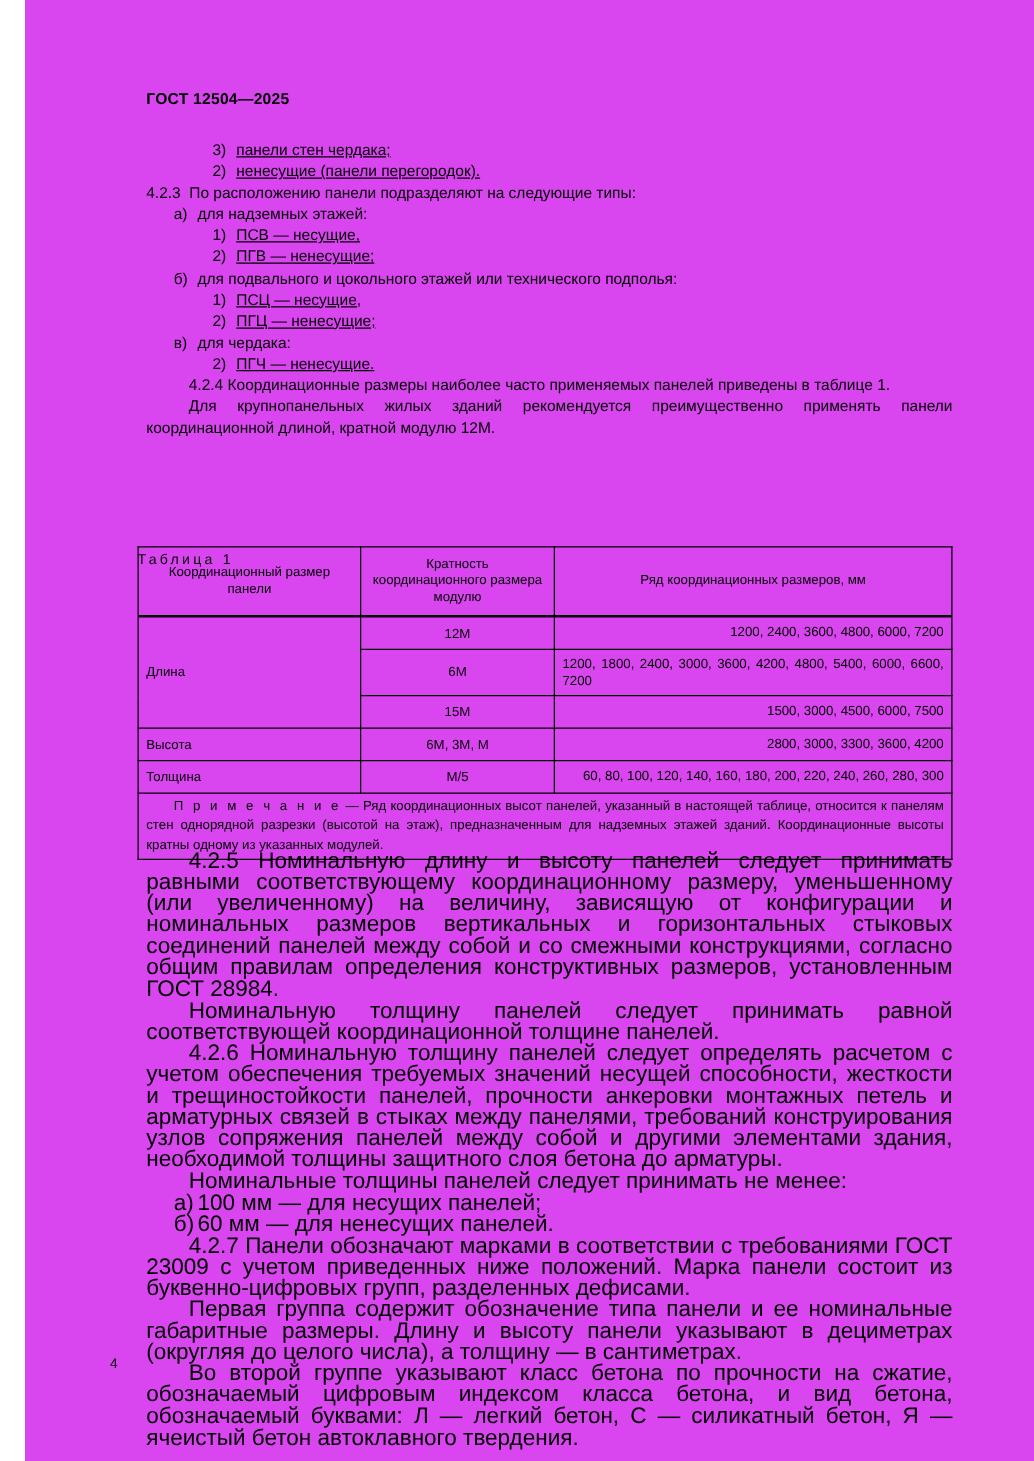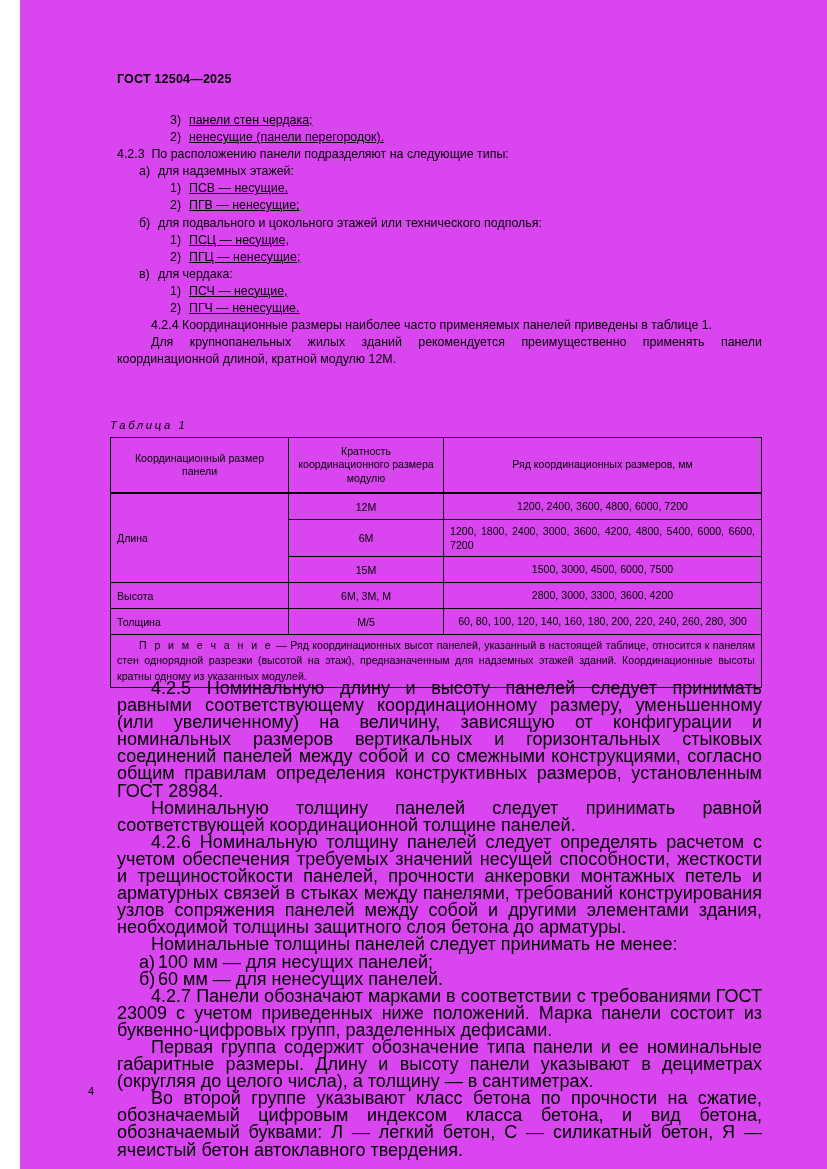--- a/index.html
+++ b/index.html
@@ -47,25 +47,24 @@
   .clause { text-indent: 0; }
   .para   { text-indent: 34px; }
 
   
   .mk { display: inline-block; min-width: 19px; }
   .mk-a { display: inline-block; min-width: 19px; }
 
   
   .table-caption {
     position: absolute;
-    top: 419px;
+    top: 442px;
     left: 90px;
     font-size: 11.3px;
     letter-spacing: 2.6px;
-    font-style: italic;
   }
   table.gost {
     position: absolute;
     top: 437px;
     left: 90px;
     width: 652px;
     border-collapse: collapse;
     font-size: 10.6px;
     table-layout: fixed;
   }
@@ -89,21 +88,21 @@
   .col-c { width: auto; }
 
   td.name-cell {
     text-align: left;
     padding-left: 14px;
   }
   td.mult-cell {
     text-align: center;
   }
   td.row-cell {
-    text-align: center;
+    text-align: right;
     padding-left: 8px;
     line-height: 14.6px;
   }
   tr.tall td { height: 30px; }
   tr.short td { height: 19px; }
   td.wrap-cell { text-align: justify; padding-right: 8px; }
   td.note-cell {
     border-top: 2px solid #000;
     text-align: justify;
     line-height: 15.2px;
@@ -157,21 +156,20 @@
     <p class="lvl-n"><span class="mk">2)</span><span>ПГВ — ненесущие;</span></p>
 
     <p class="lvl-a"><span class="mk-a">б)</span><span>для подвального и цокольного этажей или технического подполья:</span></p>
 
     <p class="lvl-n"><span class="mk">1)</span><span>ПСЦ — несущие,</span></p>
 
     <p class="lvl-n"><span class="mk">2)</span><span>ПГЦ — ненесущие;</span></p>
 
     <p class="lvl-a"><span class="mk-a">в)</span><span>для чердака:</span></p>
 
-    <p class="lvl-n"><span class="mk">1)</span><span>ПСЧ — несущие,</span></p>
 
     <p class="lvl-n"><span class="mk">2)</span><span>ПГЧ — ненесущие.</span></p>
 
     <p class="para">4.2.4  Координационные размеры наиболее часто применяемых панелей приведены в таблице 1.</p>
     <p class="para">Для крупнопанельных жилых зданий рекомендуется преимущественно применять панели координационной длиной, кратной модулю 12М.</p>
   </div>
 
   <div class="table-caption">Таблица  1</div>
 
   <table class="gost">

